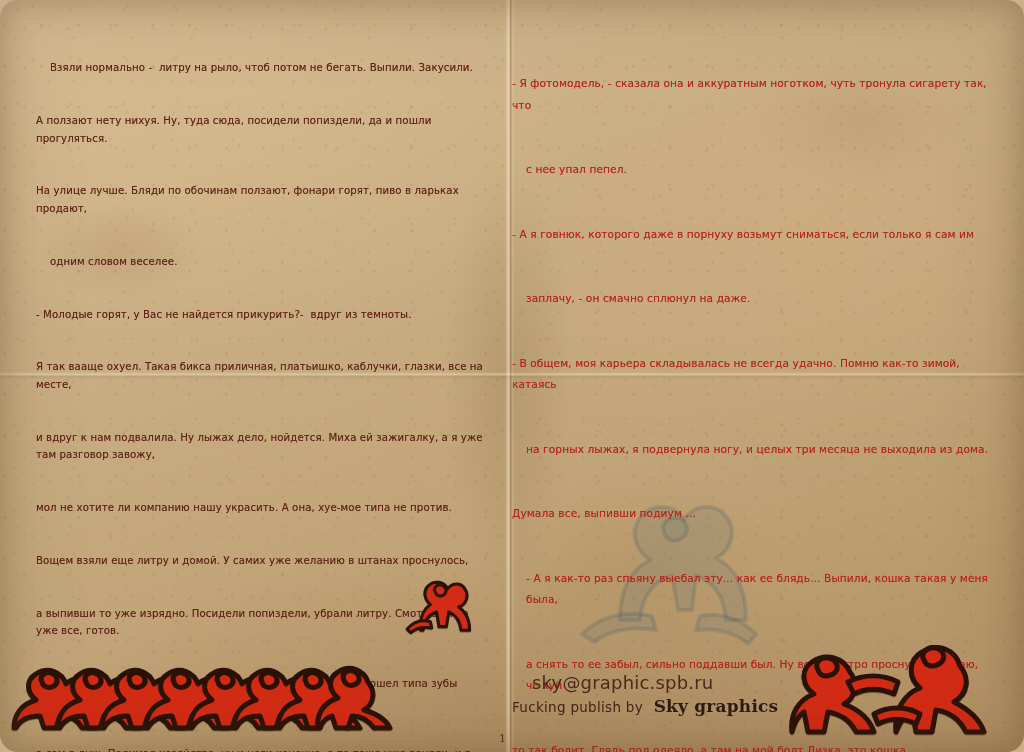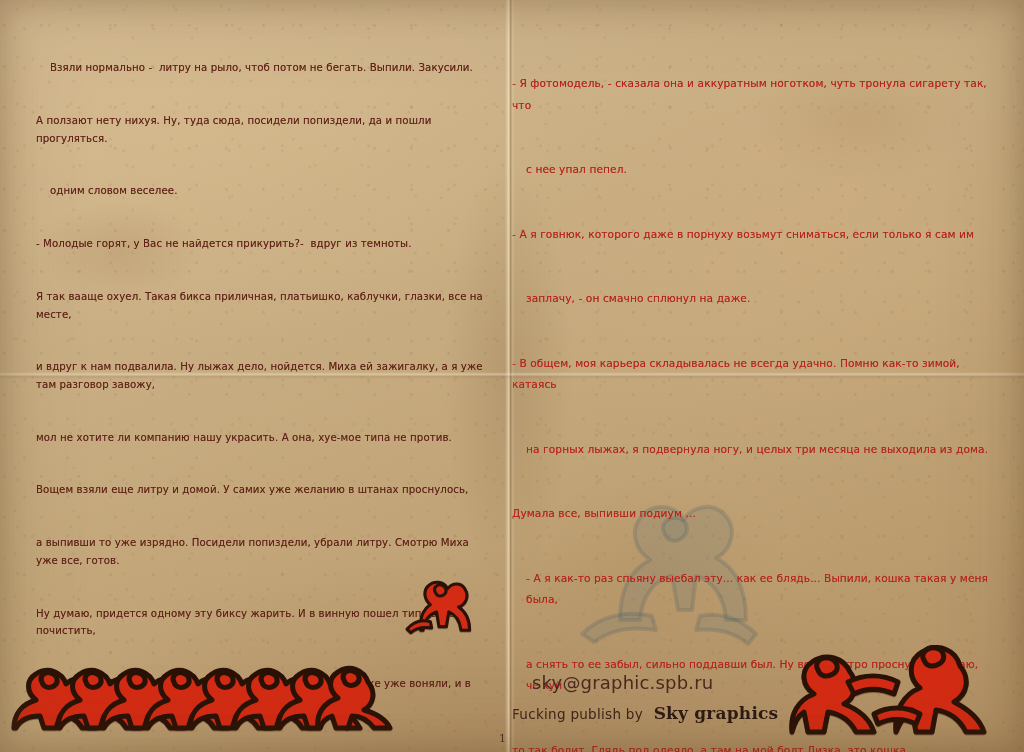--- a/index.html
+++ b/index.html
@@ -15,20 +15,21 @@
   #page {
     position: relative;
     width: 1024px;
     height: 752px;
     background:
       radial-gradient(ellipse 50% 40% at 20% 18%, rgba(215,186,140,0.55), rgba(215,186,140,0) 70%),
       radial-gradient(ellipse 45% 45% at 78% 30%, rgba(206,174,128,0.5), rgba(206,174,128,0) 70%),
       radial-gradient(ellipse 60% 30% at 50% 95%, rgba(168,134,92,0.55), rgba(168,134,92,0) 75%),
       linear-gradient(160deg, #d6bd96 0%, #cbb086 28%, #c4a87c 52%, #bb9d70 76%, #b08f63 100%);
     overflow: hidden;
+    border-radius: 18px;
   }
 
   
   #grain {
     position: absolute; inset: 0;
     background-image:
       radial-gradient(circle at 12% 62%, rgba(120,85,45,0.14) 0 1px, transparent 2px),
       radial-gradient(circle at 33% 21%, rgba(120,85,45,0.10) 0 1px, transparent 2px),
       radial-gradient(circle at 57% 74%, rgba(120,85,45,0.12) 0 1px, transparent 2px),
       radial-gradient(circle at 81% 44%, rgba(120,85,45,0.10) 0 1px, transparent 2px),
@@ -92,21 +93,21 @@
 
   
   #credits {
     position: absolute;
     left: 512px; top: 672px;
     color: #4d2b20;
     font-family: "DejaVu Sans", sans-serif;
   }
   #email { font-size: 18px; letter-spacing: .2px; color: #4a2a20; padding-left: 20px; }
   #publine {
-    margin-top: 10px;
+    margin-top: 3px;
     font-size: 13.5px;
     letter-spacing: .3px;
     color: #3f2419;
     white-space: nowrap;
   }
   #brand {
     font-family: "DejaVu Serif", serif;
     font-weight: bold;
     font-size: 17px;
     letter-spacing: .2px;
@@ -151,20 +152,21 @@
                C94 160 82 176 80 200 Z"></path>
       <path d="M104 112 C100 104 108 96 118 98 C128 100 130 112 122 118 C114 124 106 120 104 112 Z"></path>
       <path d="M22 214 C40 196 66 190 92 196 L96 210 C72 206 50 210 34 222 Z"></path>
       <path d="M196 214 C180 198 160 192 140 196 L136 210 C156 208 174 212 188 224 Z"></path>
     </g>
   </svg>
 
   <div class="col left">
     <span class="line ind1">Взяли нормально -  литру на рыло, чтоб потом не бегать. Выпили. Закусили.</span>
     <span class="line">А ползают нету нихуя. Ну, туда сюда, посидели попиздели, да и пошли прогуляться.</span>
+    <span class="line">На улице лучше. Бляди по обочинам ползают, фонари горят, пиво в ларьках продают,</span>
     <span class="line ind1">одним словом веселее.</span>
     <span class="line">- Молодые горят, у Вас не найдется прикурить?-  вдруг из темноты.</span>
     <span class="line">Я так вааще охуел. Такая бикса приличная, платьишко, каблучки, глазки, все на месте,</span>
     <span class="line">и вдруг к нам подвалила. Ну лыжах дело, нойдется. Миха ей зажигалку, а я уже там разговор завожу,</span>
     <span class="line">мол не хотите ли компанию нашу украсить. А она, хуе-мое типа не против.</span>
     <span class="line">Вощем взяли еще литру и домой. У самих уже желанию в штанах проснулось,</span>
     <span class="line">а выпивши то уже изрядно. Посидели попиздели, убрали литру. Смотрю Миха уже все, готов.</span>
     <span class="line">Ну думаю, придется одному эту биксу жарить. И в винную пошел типа зубы почистить,</span>
     <span class="line">а сам в душ. Подумал хозяйство, ну и ноги конечно, а то тоже уже воняли, и в кухню захожу.</span>
     

